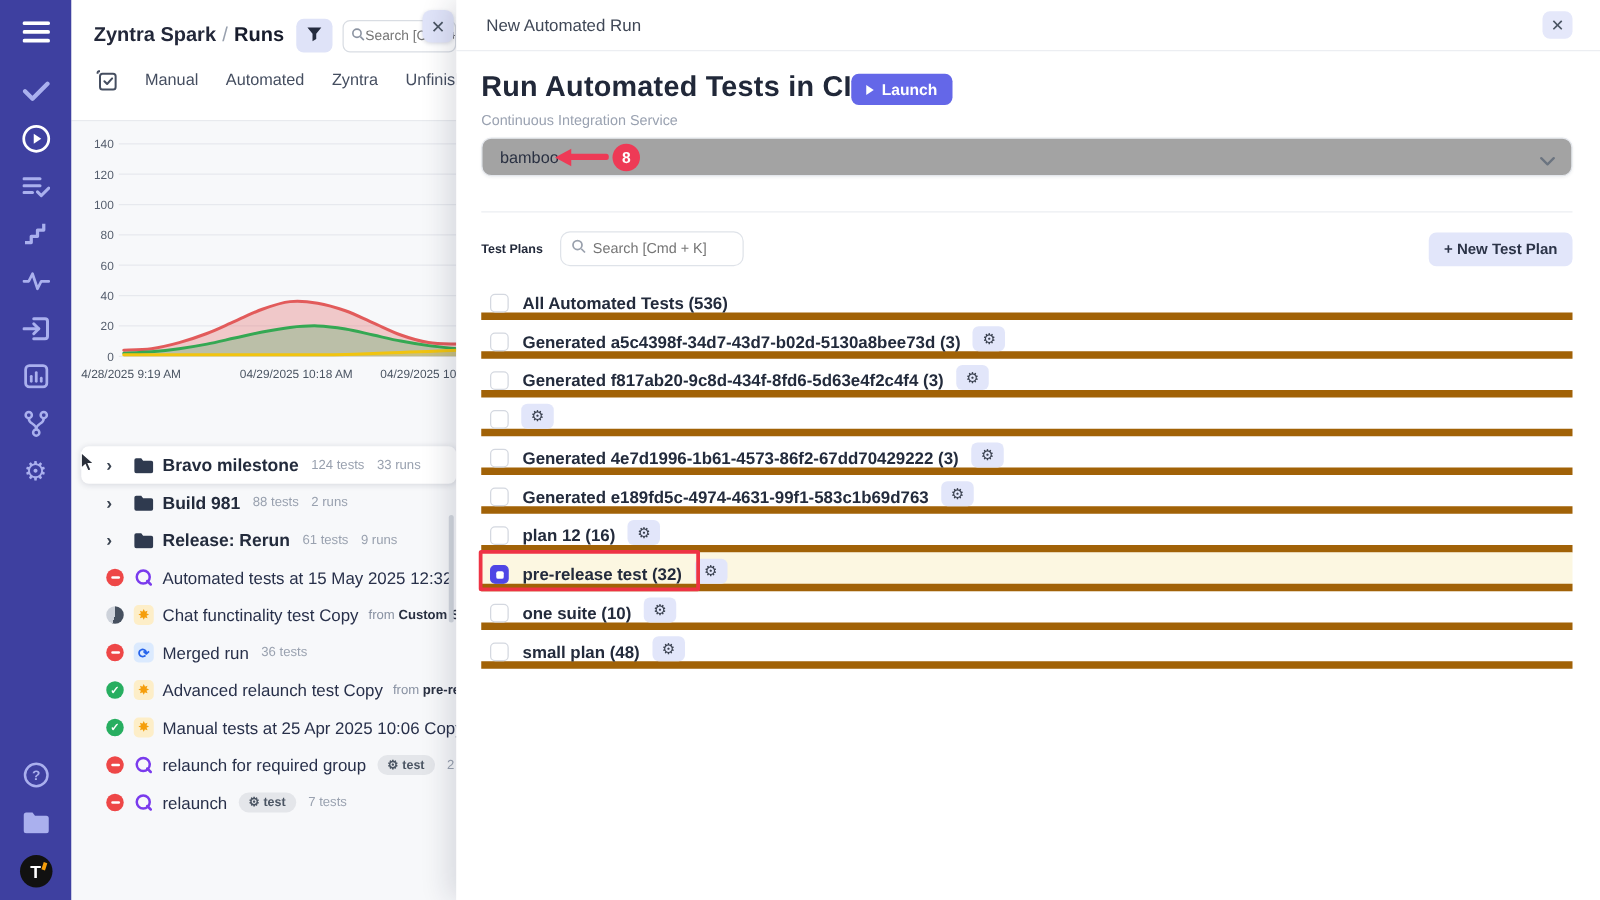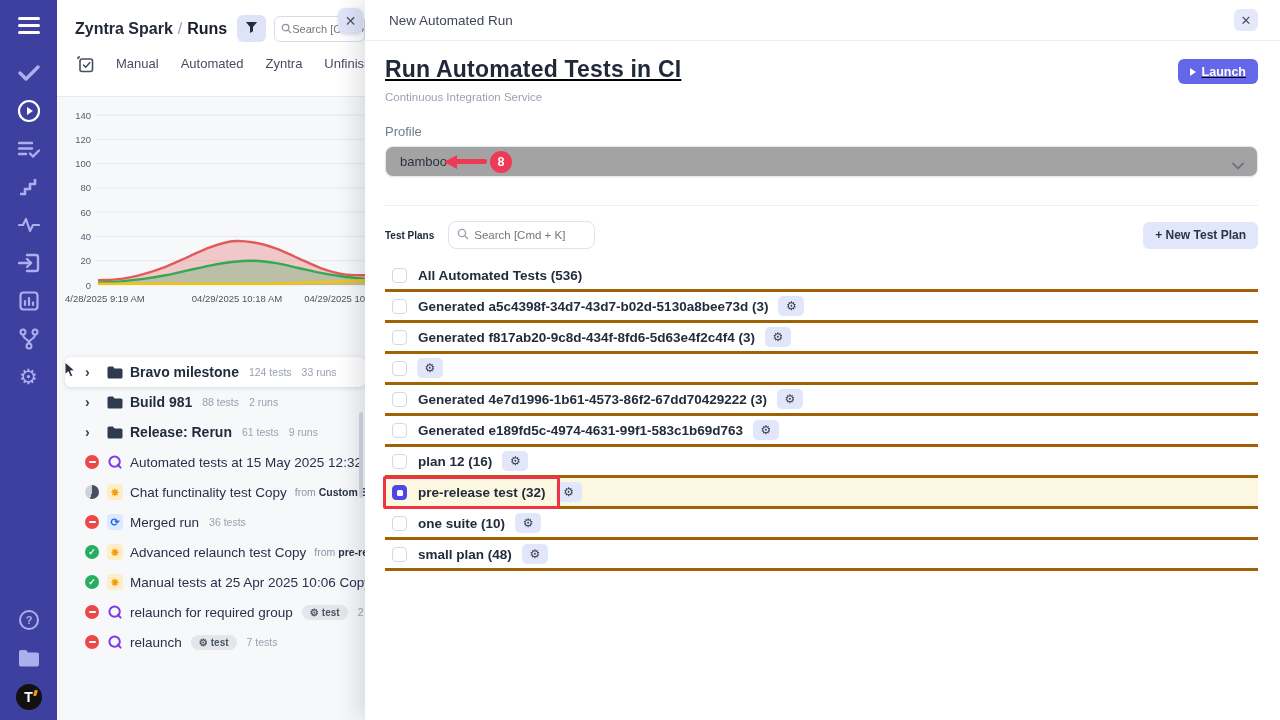--- a/index.html
+++ b/index.html
@@ -56,41 +56,41 @@
   .run-meta { margin-left:10px; display:flex; gap:10px; font-size:10.5px; color:#99a1af; }
   .cursor-icn { position:absolute; left:-1px; top:4px; z-index:3; }
   .lp-scrollbar { position:absolute; right:2px; top:412px; width:4px; height:86px; border-radius:2px; background:#d4d8df; }
 
   
   .modal { position:absolute; left:365px; top:0; width:915px; height:720px; background:#fff; z-index:5; box-shadow:-7px 0 22px rgba(20,28,60,.14); }
   .m-header { height:41px; display:flex; align-items:center; justify-content:space-between; padding:0 22px 0 24px; border-bottom:1px solid #eceef2; }
   .m-title { font-size:13.5px; color:#3f4756; }
   .m-close { width:24px; height:22px; background:#e5e8fa; border:none; border-radius:6px; color:#4b5563; font-size:13px; line-height:1; cursor:pointer; }
   .m-body { padding:15px 22px 0 20px; }
-  .m-headrow { display:flex; align-items:flex-start; justify-content:space-between;text-decoration:underline; }
+  .m-headrow { display:flex; align-items:flex-start; justify-content:flex-start; }
   .m-h1 { font-size:23px; font-weight:800; color:#212839; letter-spacing:.2px; }
   .btn-launch { background:#6467e8; color:#fff; border:none; border-radius:6px; height:25px; padding:0 12px; font-size:12.5px; font-weight:600; display:flex; align-items:center; gap:6px; cursor:pointer; margin-top:3px; font-family:inherit; }
   .btn-launch .tri { width:0; height:0; border-left:6px solid #fff; border-top:4px solid transparent; border-bottom:4px solid transparent; }
   .m-sub { font-size:11.5px; color:#9aa2b1; margin-top:7px; }
   .m-profile-label { font-size:13px; color:#717c8c; margin-top:21px; }
   .m-select { position:relative; margin-top:7px; height:31px; border:1px solid #e4e7ec; border-radius:8px; background:#a3a3a3; box-shadow:0 1px 2px rgba(20,30,60,.05); display:flex; align-items:center; padding:0 14px; cursor:pointer; }
   .m-select-value { font-size:13px; font-weight:500; color:#2a3142; }
   .m-select-chevron { position:absolute; right:13px; top:9px; color:#6b7480; }
   .annotation { position:absolute; left:58px; top:50%; transform:translateY(-50%); display:flex; align-items:center; pointer-events:none; }
   .an-head { width:0; height:0; border-right:13px solid #ee3a56; border-top:7px solid transparent; border-bottom:7px solid transparent; }
   .an-shaft { width:32px; height:5px; background:#ee3a56; border-radius:2px; margin-left:-2px; }
   .an-badge { width:22px; height:22px; border-radius:50%; background:#ee3a56; color:#fff; font-size:12.5px; font-weight:700; display:flex; align-items:center; justify-content:center; margin-left:3px; }
   .m-divider { border:none; border-top:1px solid #eceef2; margin-top:28px; }
   .tp-headrow { display:flex; align-items:center; margin-top:15px; }
   .tp-title { font-size:10px; font-weight:800; color:#212839; }
   .tp-search { margin-left:14px; width:147px; height:28px; border:1px solid #dfe3e9; border-radius:8px; background:#fff; display:flex; align-items:center; padding:0 8px; gap:5px; }
   .tp-search input { border:none; outline:none; width:110px; font-size:11.5px; color:#6b7480; background:transparent; font-family:inherit; }
   .btn-newplan { margin-left:auto; background:#e2e6fa; border:none; border-radius:6px; height:27px; padding:0 12px; font-size:12px; font-weight:600; color:#2b3347; cursor:pointer; font-family:inherit; }
   .plans-list { margin-top:12px; }
-  .plan-row { position:relative; display:flex; align-items:center; height:31px; border-bottom:3px solid #a16207; padding-left:7px; cursor:pointer; }
+  .plan-row { position:relative; display:flex; align-items:flex-end; height:31px; border-bottom:6px solid #a16207; padding-left:7px; cursor:pointer; }
   .plan-row.hl { background:#fcf7e1; }
   .pl-check { width:15px; height:15px; border-radius:4px; border:1.5px solid #d4d8e0; background:#fff; flex:0 0 15px; cursor:pointer; }
   .pl-check.on { background:#4f46e5; border-color:#4f46e5; position:relative; }
   .pl-check.on::after { content:""; position:absolute; left:4px; top:4px; width:6px; height:6px; background:#fff; border-radius:1.5px; }
   .pl-label { margin-left:11px; font-size:13.5px; font-weight:700; color:#232b3c; white-space:nowrap; }
   .pl-gear { margin-left:10px; min-width:26px; height:20px; background:#e2e6fa; border:none; border-radius:5px; color:#39404f; font-size:12px; line-height:1; cursor:pointer; }
   .pl-annot { position:absolute; left:-2px; top:-2px; width:177px; height:33px; border:3px solid #ee3344; border-radius:2px; pointer-events:none; }
 </style>
 </head>
 <body>
@@ -381,21 +381,20 @@
   <div class="m-body">
     <div class="m-headrow">
       <h1 class="m-h1">Run Automated Tests in CI</h1>
       <button class="btn-launch">
         <span class="tri"></span>
         <span>Launch</span>
       </button>
     </div>
     <div class="m-sub">Continuous Integration Service</div>
 
-    <div class="m-profile-label">Profile</div>
     <div class="m-select">
       <span class="m-select-value">bamboo</span>
       <span class="m-select-chevron">
         <svg width="12" height="8" viewBox="0 0 12 8">
             <path d="M1 1.5 L6 6.5 L11 1.5" stroke="#6b7480" stroke-width="1.8" fill="none" stroke-linecap="round" stroke-linejoin="round"></path>
           </svg>
       </span>
       <span class="annotation">
         <span class="an-head"></span>
         <span class="an-shaft"></span>

